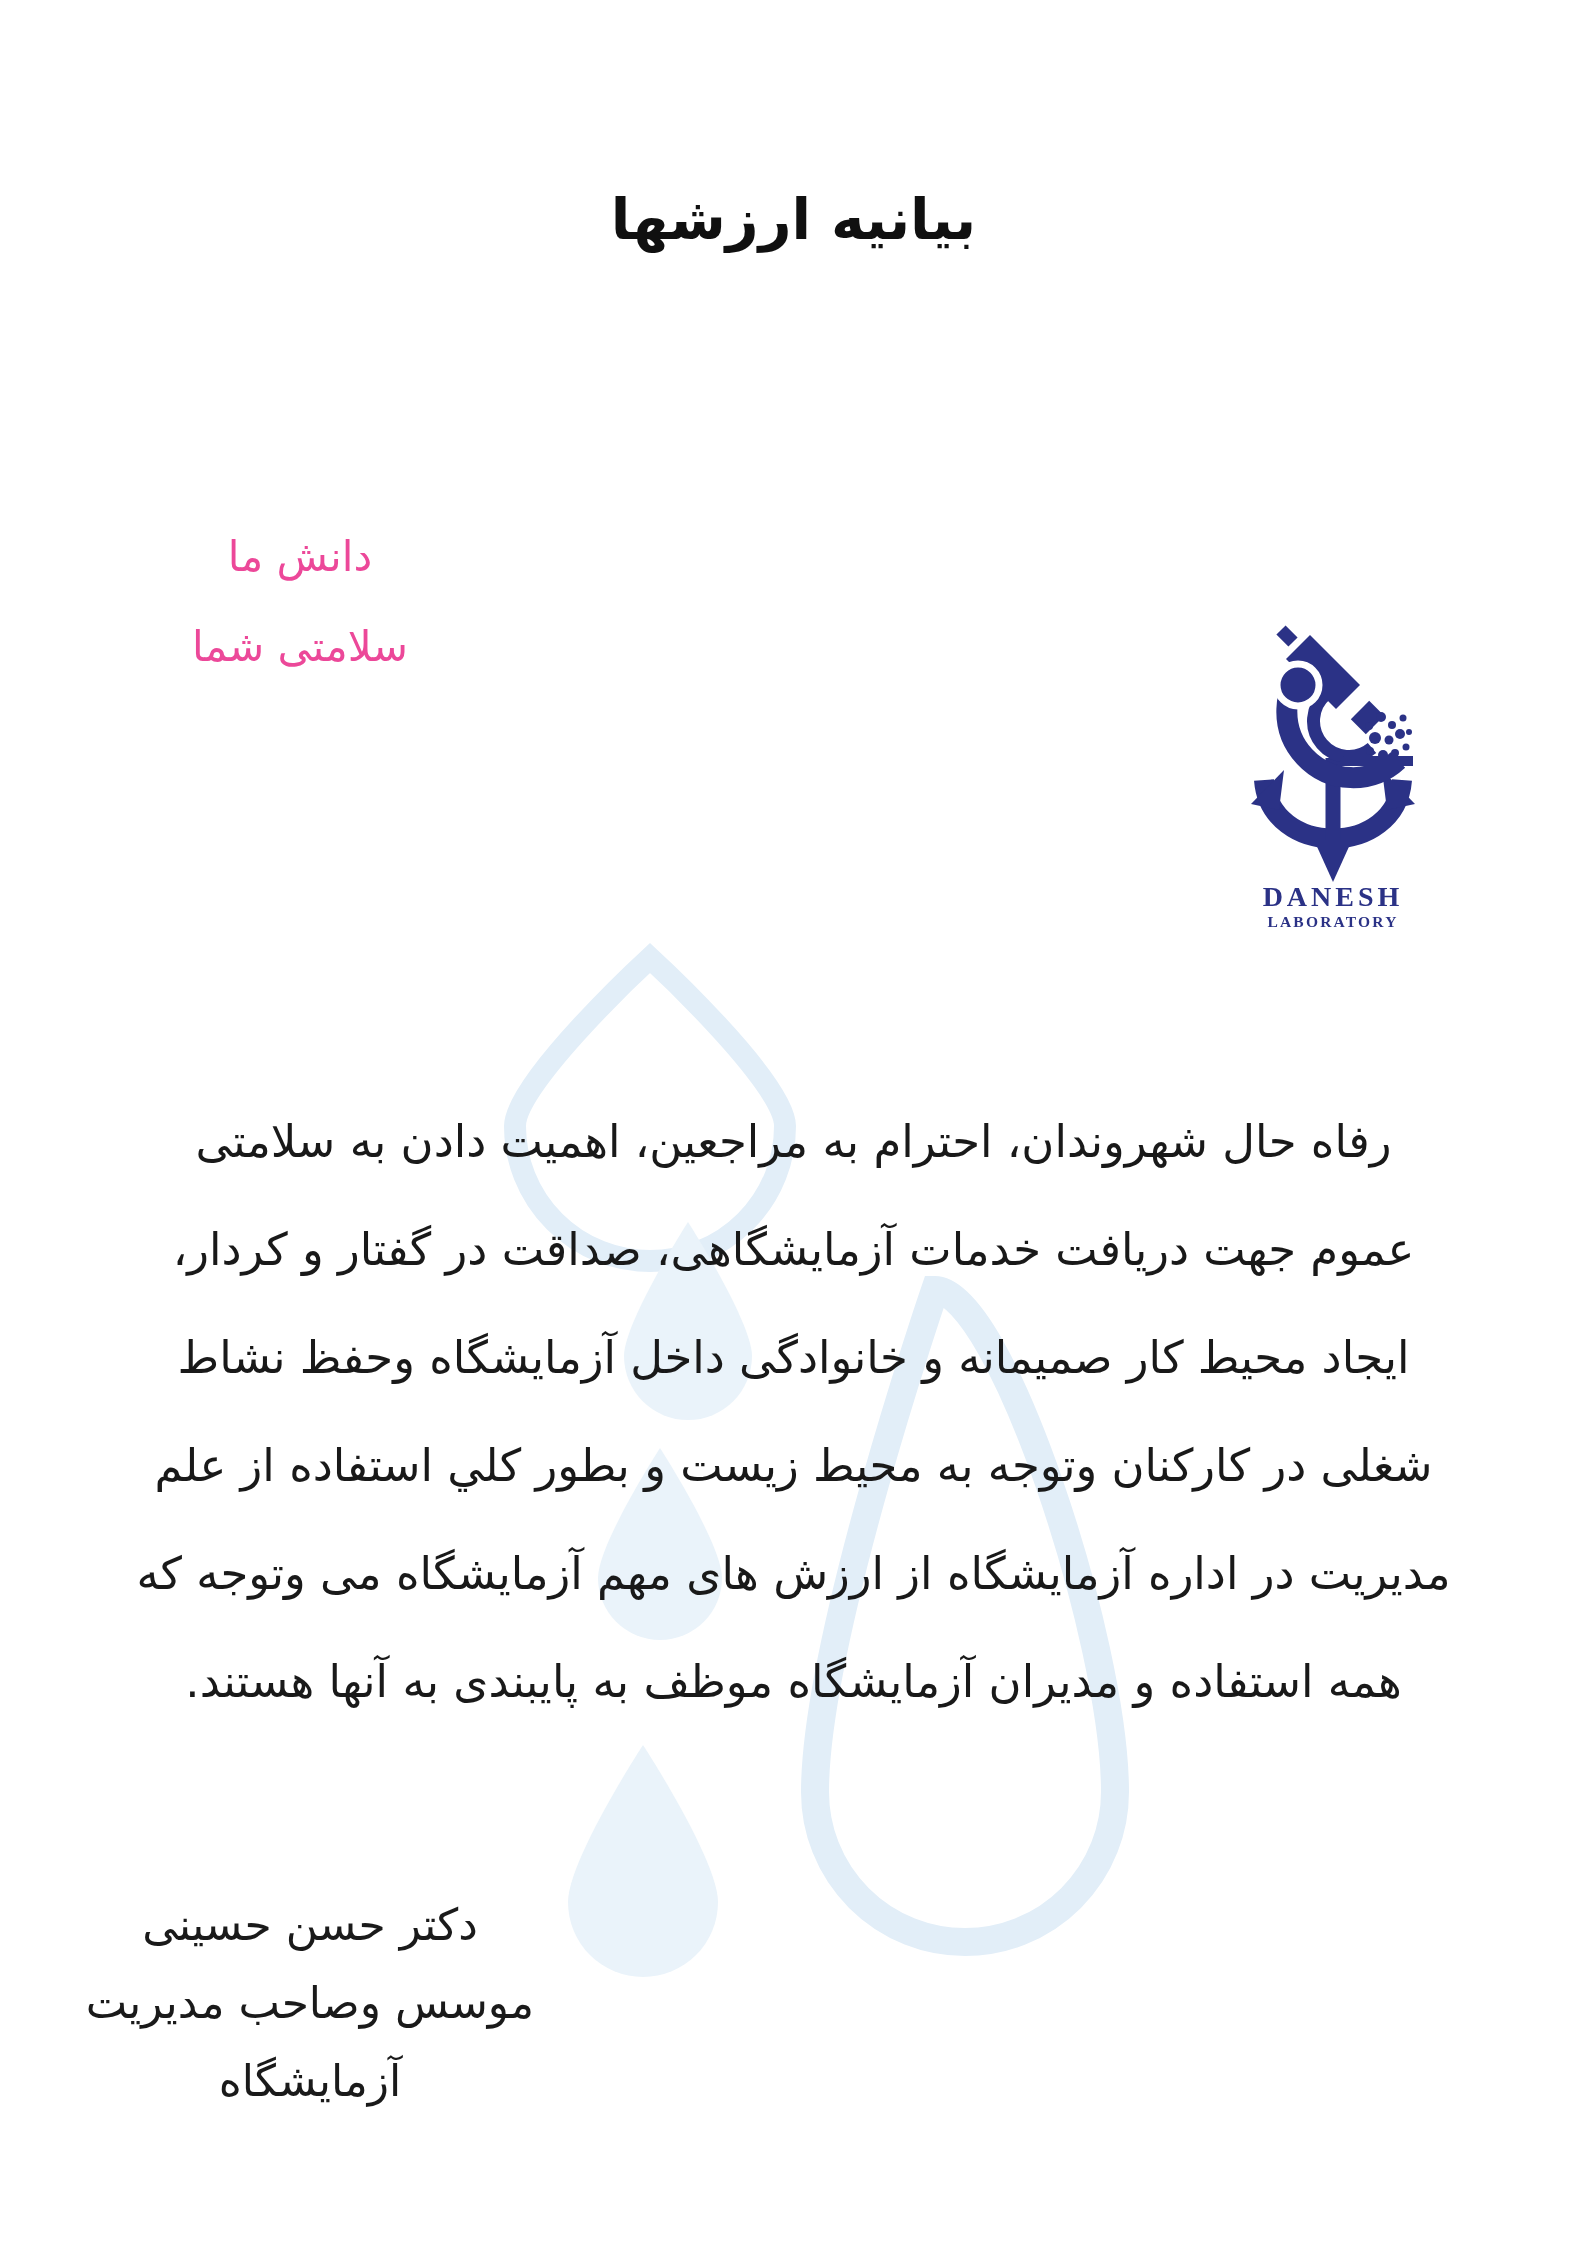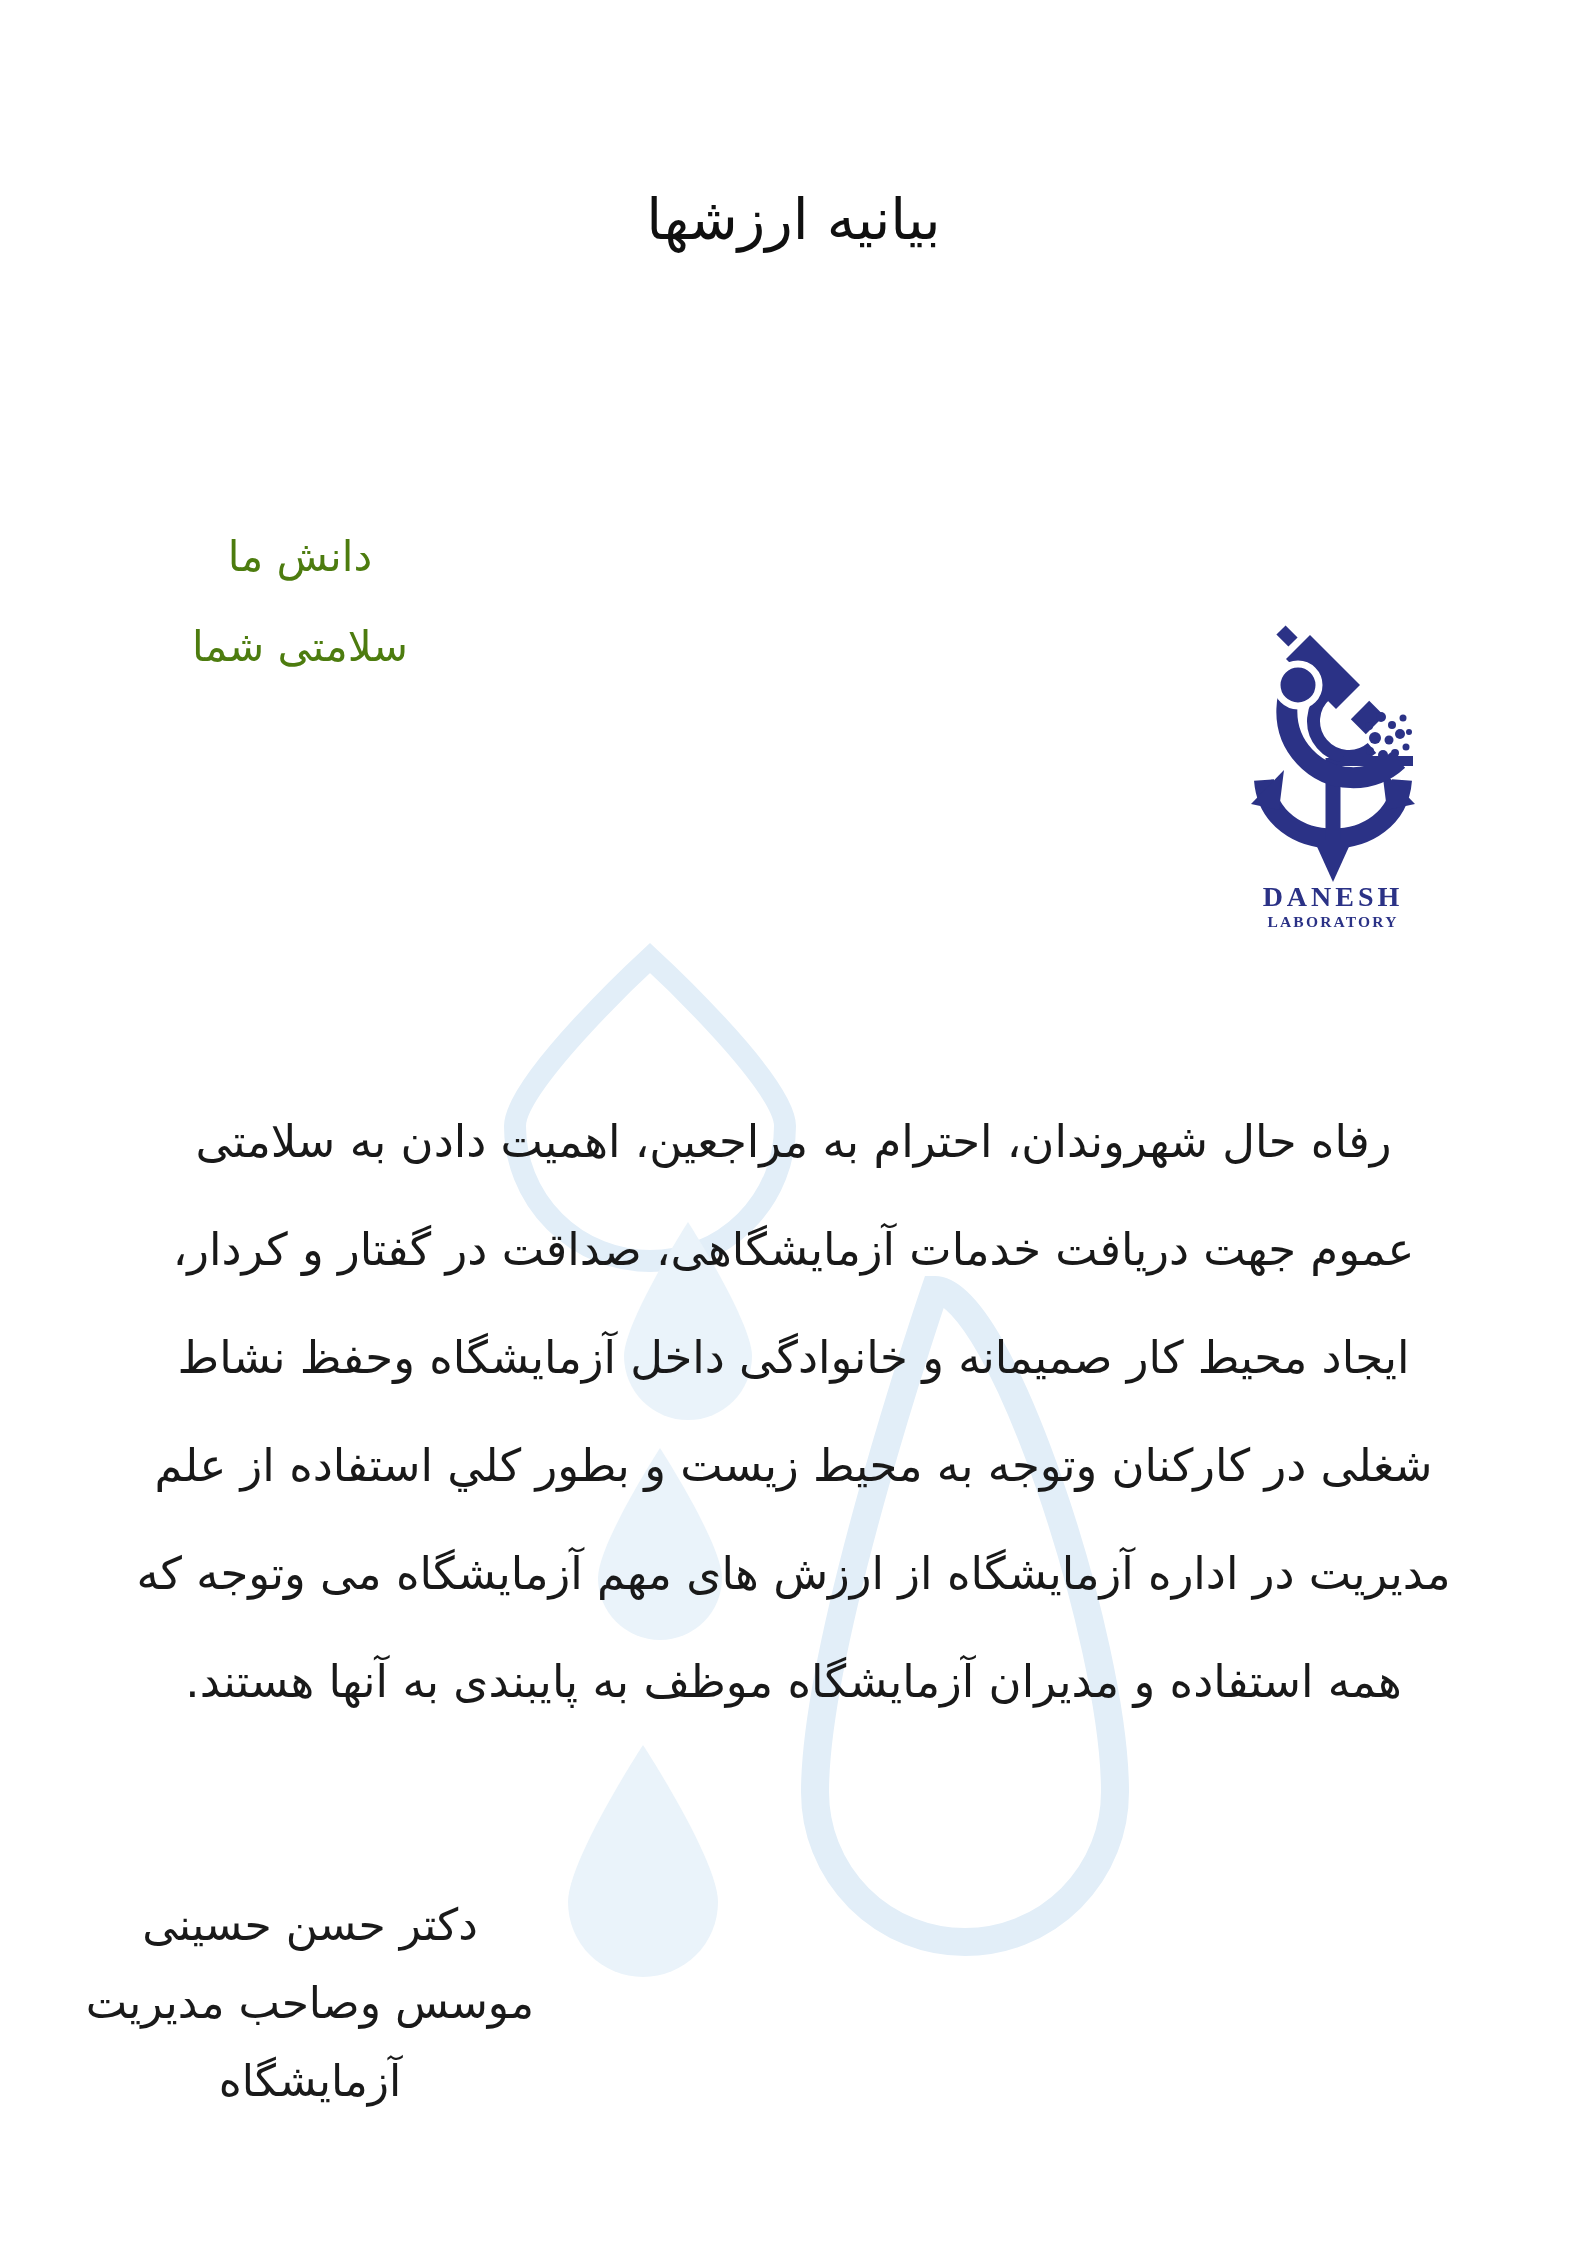--- a/index.html
+++ b/index.html
@@ -9,27 +9,27 @@
     background:#ffffff;
     overflow:hidden;
     font-family:"DejaVu Sans", sans-serif;
     color:var(--text,#1c1c1c);
   }
   .rtl{direction:rtl;unicode-bidi:embed;}
   
   .title{
     position:absolute;top:186px;left:0;right:210px;
     text-align:center;
-    font-size:57px;font-weight:normal;color:#101010;
+    font-size:57px;font-weight:bold;color:#101010;
     letter-spacing:0;
   }
   
   .slogan{
     position:absolute;top:446px;left:168px;width:264px;
-    text-align:center;font-size:42px;line-height:90px;color:#4d7c0f;
+    text-align:center;font-size:42px;line-height:90px;color:#ec4899;
   }
   
   .logo{position:absolute;top:362px;left:1248px;width:170px;text-align:center;}
   .navy-fill{fill:var(--logo-navy,#2b3286);}
   .navy-stroke{stroke:var(--logo-navy,#2b3286);fill:none;}
   .white-stroke{stroke:#ffffff;fill:none;}
   .logo-text{fill:var(--logo-navy,#2b3286);font-family:"Liberation Serif", serif;font-weight:bold;}
   
   .watermark{position:absolute;left:440px;top:930px;width:760px;height:1080px;z-index:0;}
   .wm-fill{fill:var(--watermark-fill,#eaf3fa);}

